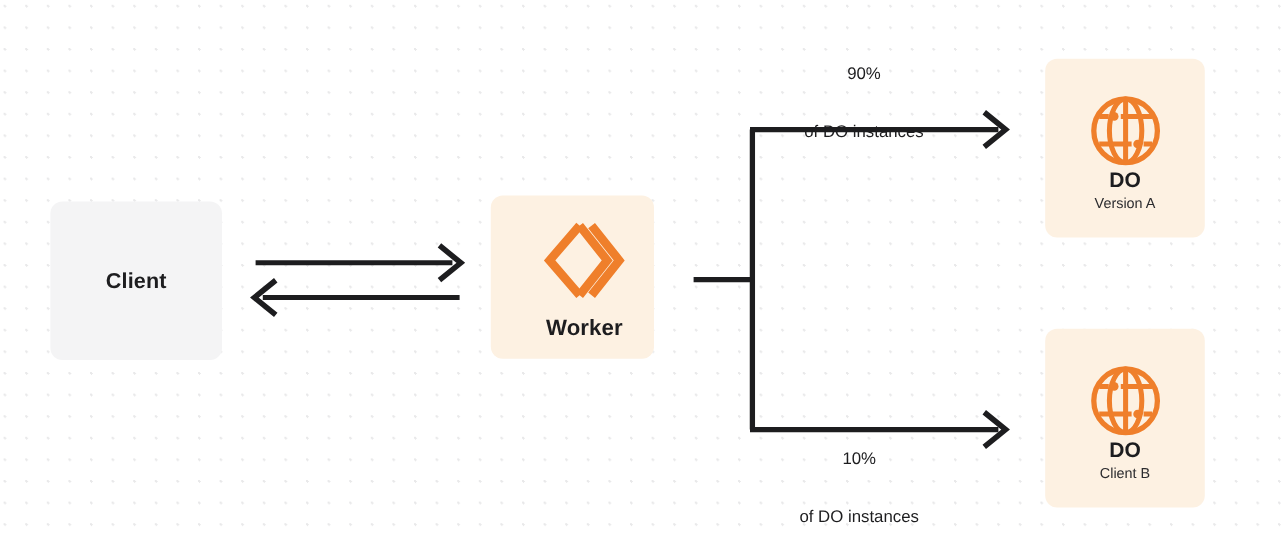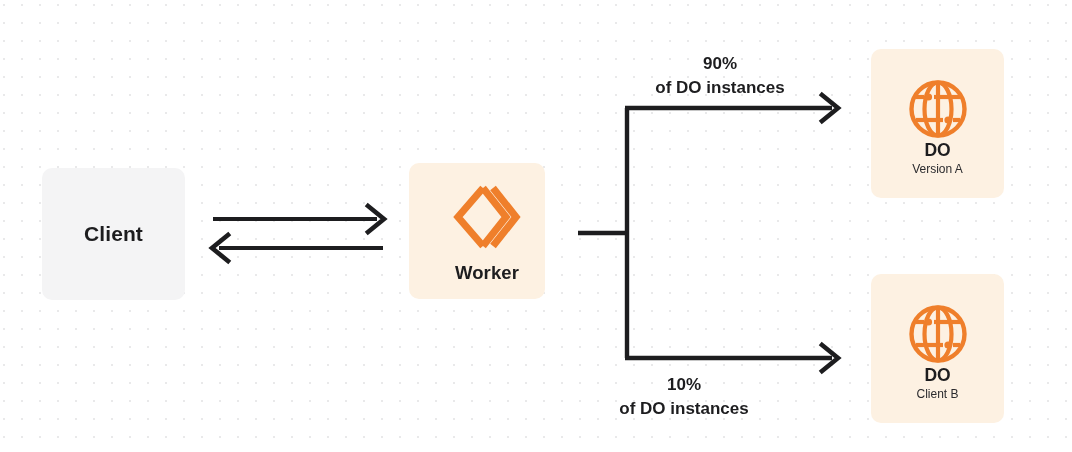--- a/index.html
+++ b/index.html
@@ -45,21 +45,21 @@
   }
 
   #node-client {
     left: 42px;
     top: 168px;
     width: 143px;
     height: 132px;
     background: #f4f4f5;
   }
   .client-label {
-    font-size: 21px;
+    font-size: 18px;
     font-weight: 700;
     color: #1d1d1f;
     letter-spacing: .1px;
   }
 
   #node-worker {
     left: 409px;
     top: 163px;
     width: 136px;
     height: 136px;
@@ -101,38 +101,38 @@
 
   .icon-wrap {
     display: block;
     line-height: 0;
   }
 
   
   .edge-label {
     position: absolute;
     text-align: center;
-    font-size: 17px;
-    font-weight: 700;
+    font-size: 14px;
+    font-weight: 400;
     color: #1d1d1f;
     line-height: 1.42;
     white-space: nowrap;
   }
   #label-top {
     left: 600px;
     top: 52px;
     width: 240px;
   }
   #label-bottom {
-    left: 564px;
+    left: 596px;
     top: 373px;
     width: 240px;
   }
   .edge-label .pct { display: block; }
-  .edge-label .sub { display: block; }
+  .edge-label .sub { display: block; margin-top: 28px; }
 </style>
 </head>
 <body>
 
 <div id="diagram-canvas">
 
   <svg id="connector-layer" width="1072" height="452" viewBox="0 0 1072 452" fill="none" xmlns="http://www.w3.org/2000/svg">
 
     <g>
       <path d="M213 219 H 377" stroke="#1d1d1f" stroke-width="4.2" stroke-linecap="butt"></path>

